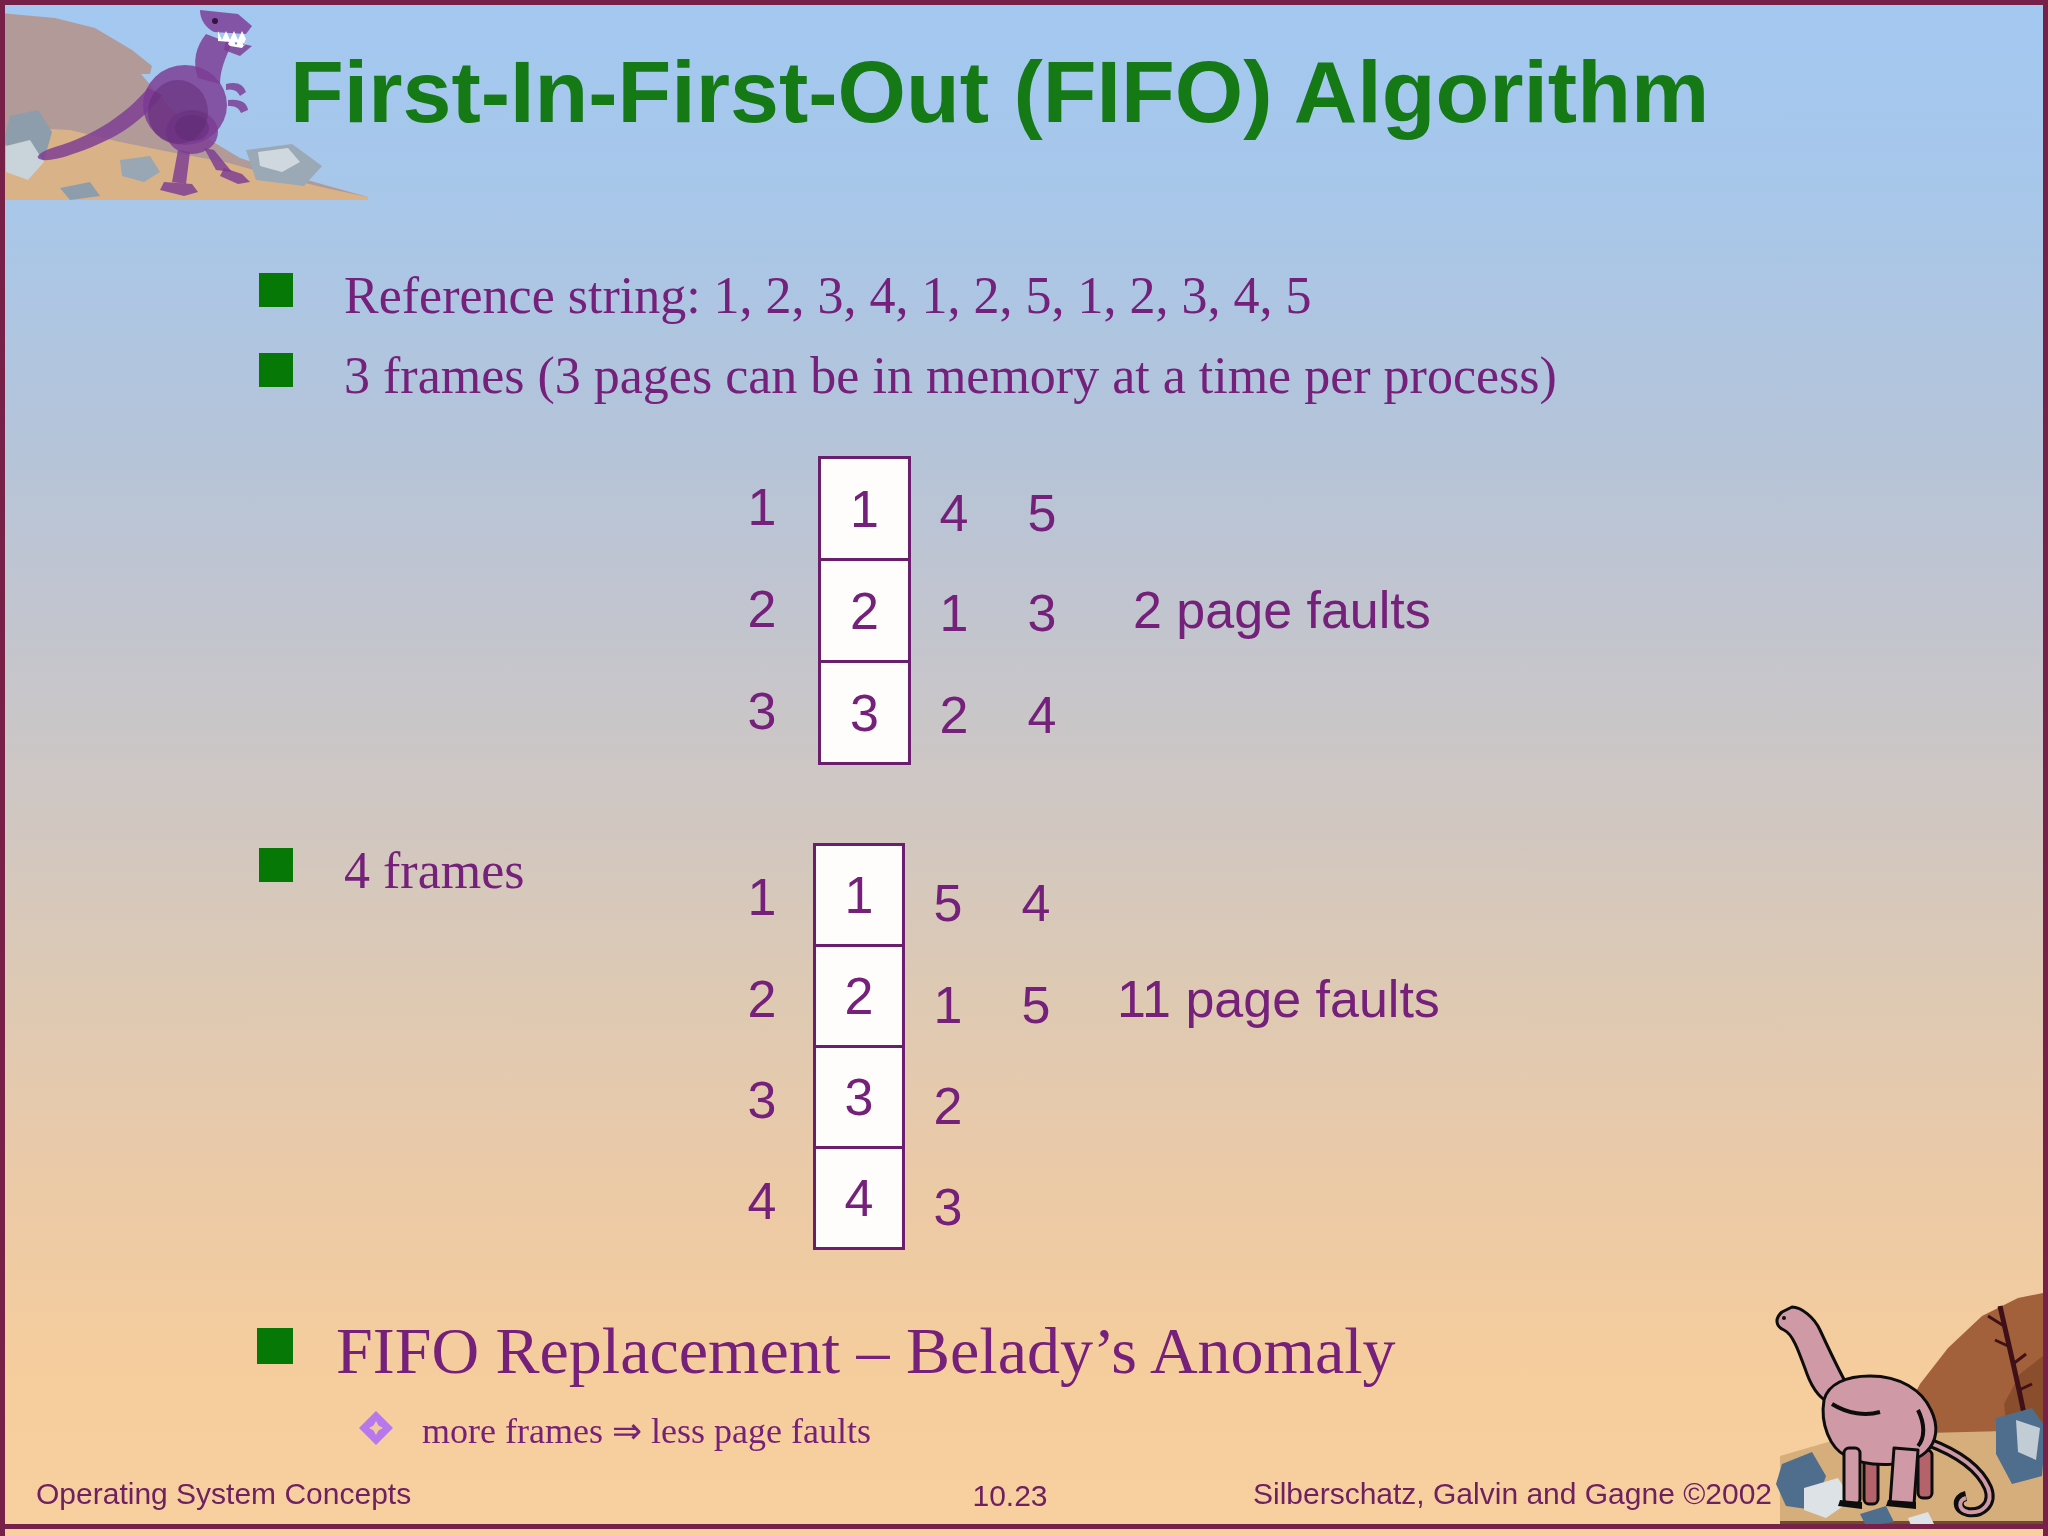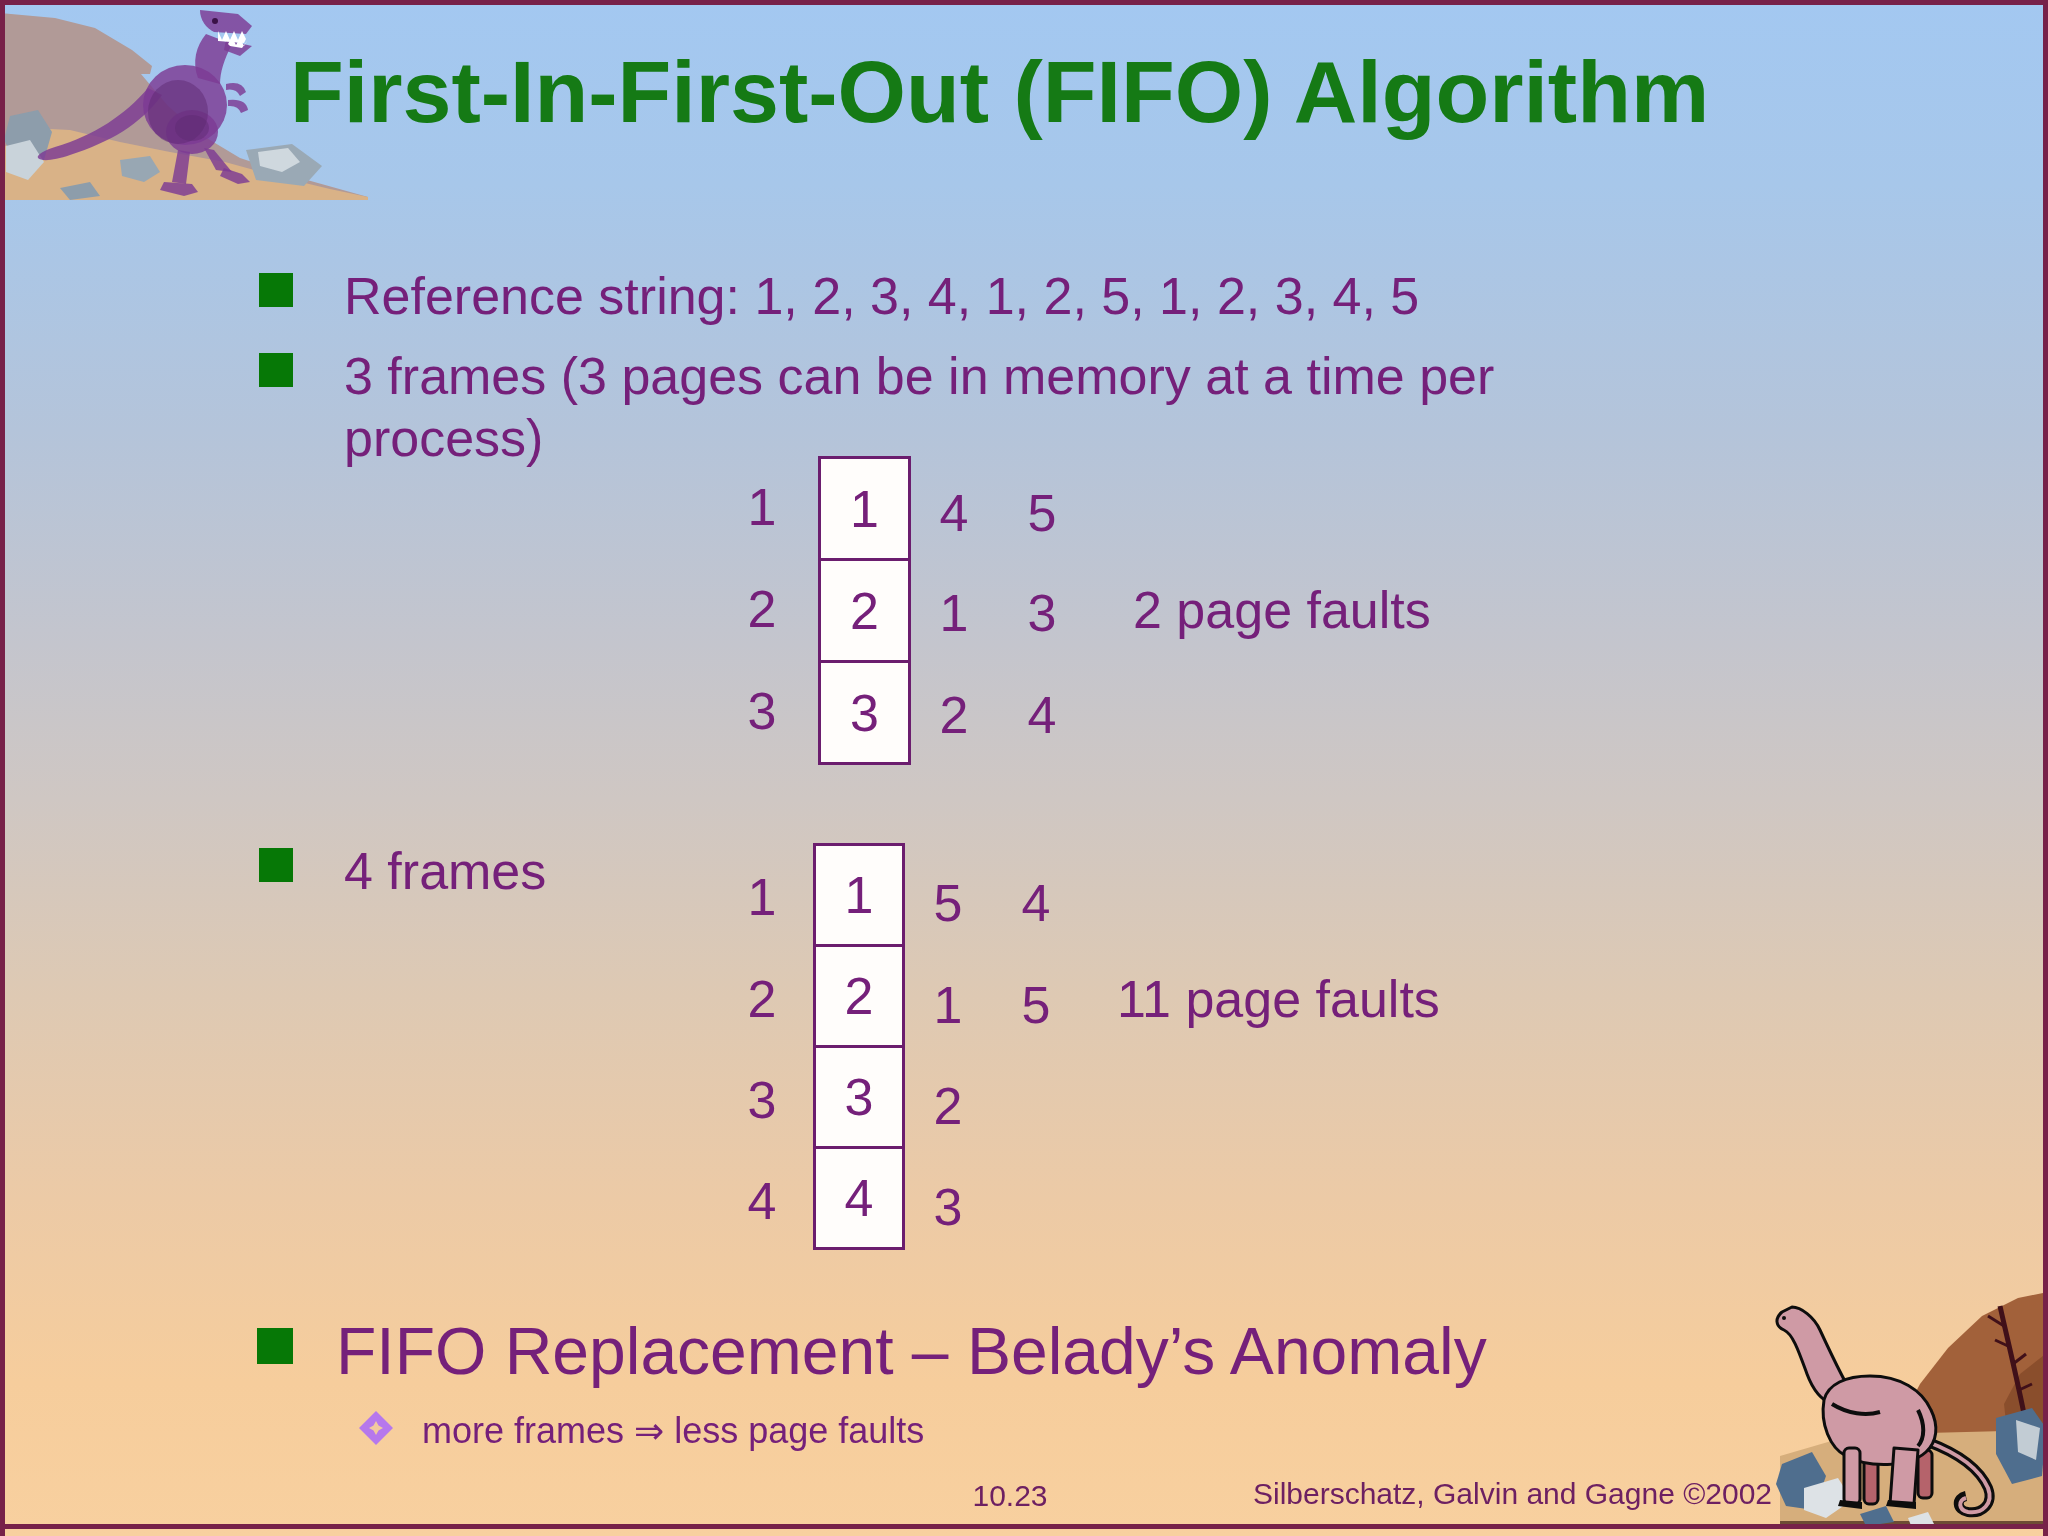--- a/index.html
+++ b/index.html
@@ -16,21 +16,21 @@
     font-family:"Liberation Sans","DejaVu Sans",sans-serif;
     background:linear-gradient(180deg,
       #a3c8f1 0%,#a7c7ea 12%,#b4c4da 28%,#c4c5cd 42%,#cfc7c3 52%,
       #ddc9b4 64%,#eccaa6 78%,#f6cd9c 90%,#f8d09f 100%);
   }
   .abs{position:absolute;}
   .title{
     left:290px;top:44px;font-size:88px;font-weight:bold;color:var(--title-green);
     white-space:nowrap;letter-spacing:0px;line-height:96px;
   }
-  .btxt{color:var(--purple);font-size:52px;line-height:62px;}
+  .btxt{color:var(--purple);font-size:52px;line-height:62px;font-family:Liberation Serif, serif;}
   .bsq{width:34px;height:34px;background:var(--bullet-green);}
   .num{color:var(--purple);font-size:52px;line-height:64px;width:80px;
        text-align:center;transform:translateX(-50%);}
   .framebox{background:#fffdfb;border:3px solid #6b1d6e;}
   .cell{display:flex;align-items:center;justify-content:center;
         color:var(--purple);font-size:52px;}
   .cell + .cell{border-top:3px solid #6b1d6e;}
   .caption{color:var(--purple);font-size:52px;line-height:64px;white-space:nowrap;}
   .footer{color:var(--footer-purple);font-size:30px;line-height:34px;white-space:nowrap;}
   .borderline{background:var(--maroon);}
@@ -164,20 +164,21 @@
       <rect x="76" y="156" width="16" height="56" rx="5"></rect>
       <path d="M 126,156 L 122,212 L 146,212 L 150,158 Z"></path>
       <path fill="#0d0d0d" stroke="none" d="M 72,208 l 22,2 0,7 -24,-3 z"></path>
       <path fill="#0d0d0d" stroke="none" d="M 120,208 l 28,2 0,7 -30,-3 z"></path>
       <path fill="none" stroke-width="4" d="M 64,112 C 80,122 98,124 112,120"></path>
       <path fill="none" stroke-width="4" d="M 150,118 C 157,132 157,146 150,154"></path>
       <circle cx="16" cy="26" r="2" fill="#0d0d0d" stroke="none"></circle>
     </g>
   </svg>
 
+  <div class="abs footer" style="left:36px;top:1477px">Operating System Concepts</div>
   <div class="abs footer" style="left:930px;top:1479px;width:160px;text-align:center">10.23</div>
   <div class="abs footer" style="left:1240px;top:1477px;width:545px;text-align:center">Silberschatz, Galvin and Gagne ©2002</div>
 
   <div class="abs borderline" style="left:0;top:0;width:2048px;height:5px"></div>
   <div class="abs borderline" style="left:0;top:0;width:5px;height:1536px"></div>
   <div class="abs borderline" style="left:2043px;top:0;width:5px;height:1536px"></div>
   <div class="abs borderline" style="left:0;top:1524px;width:2048px;height:5px"></div>
 </div>
 
 </body></html>

